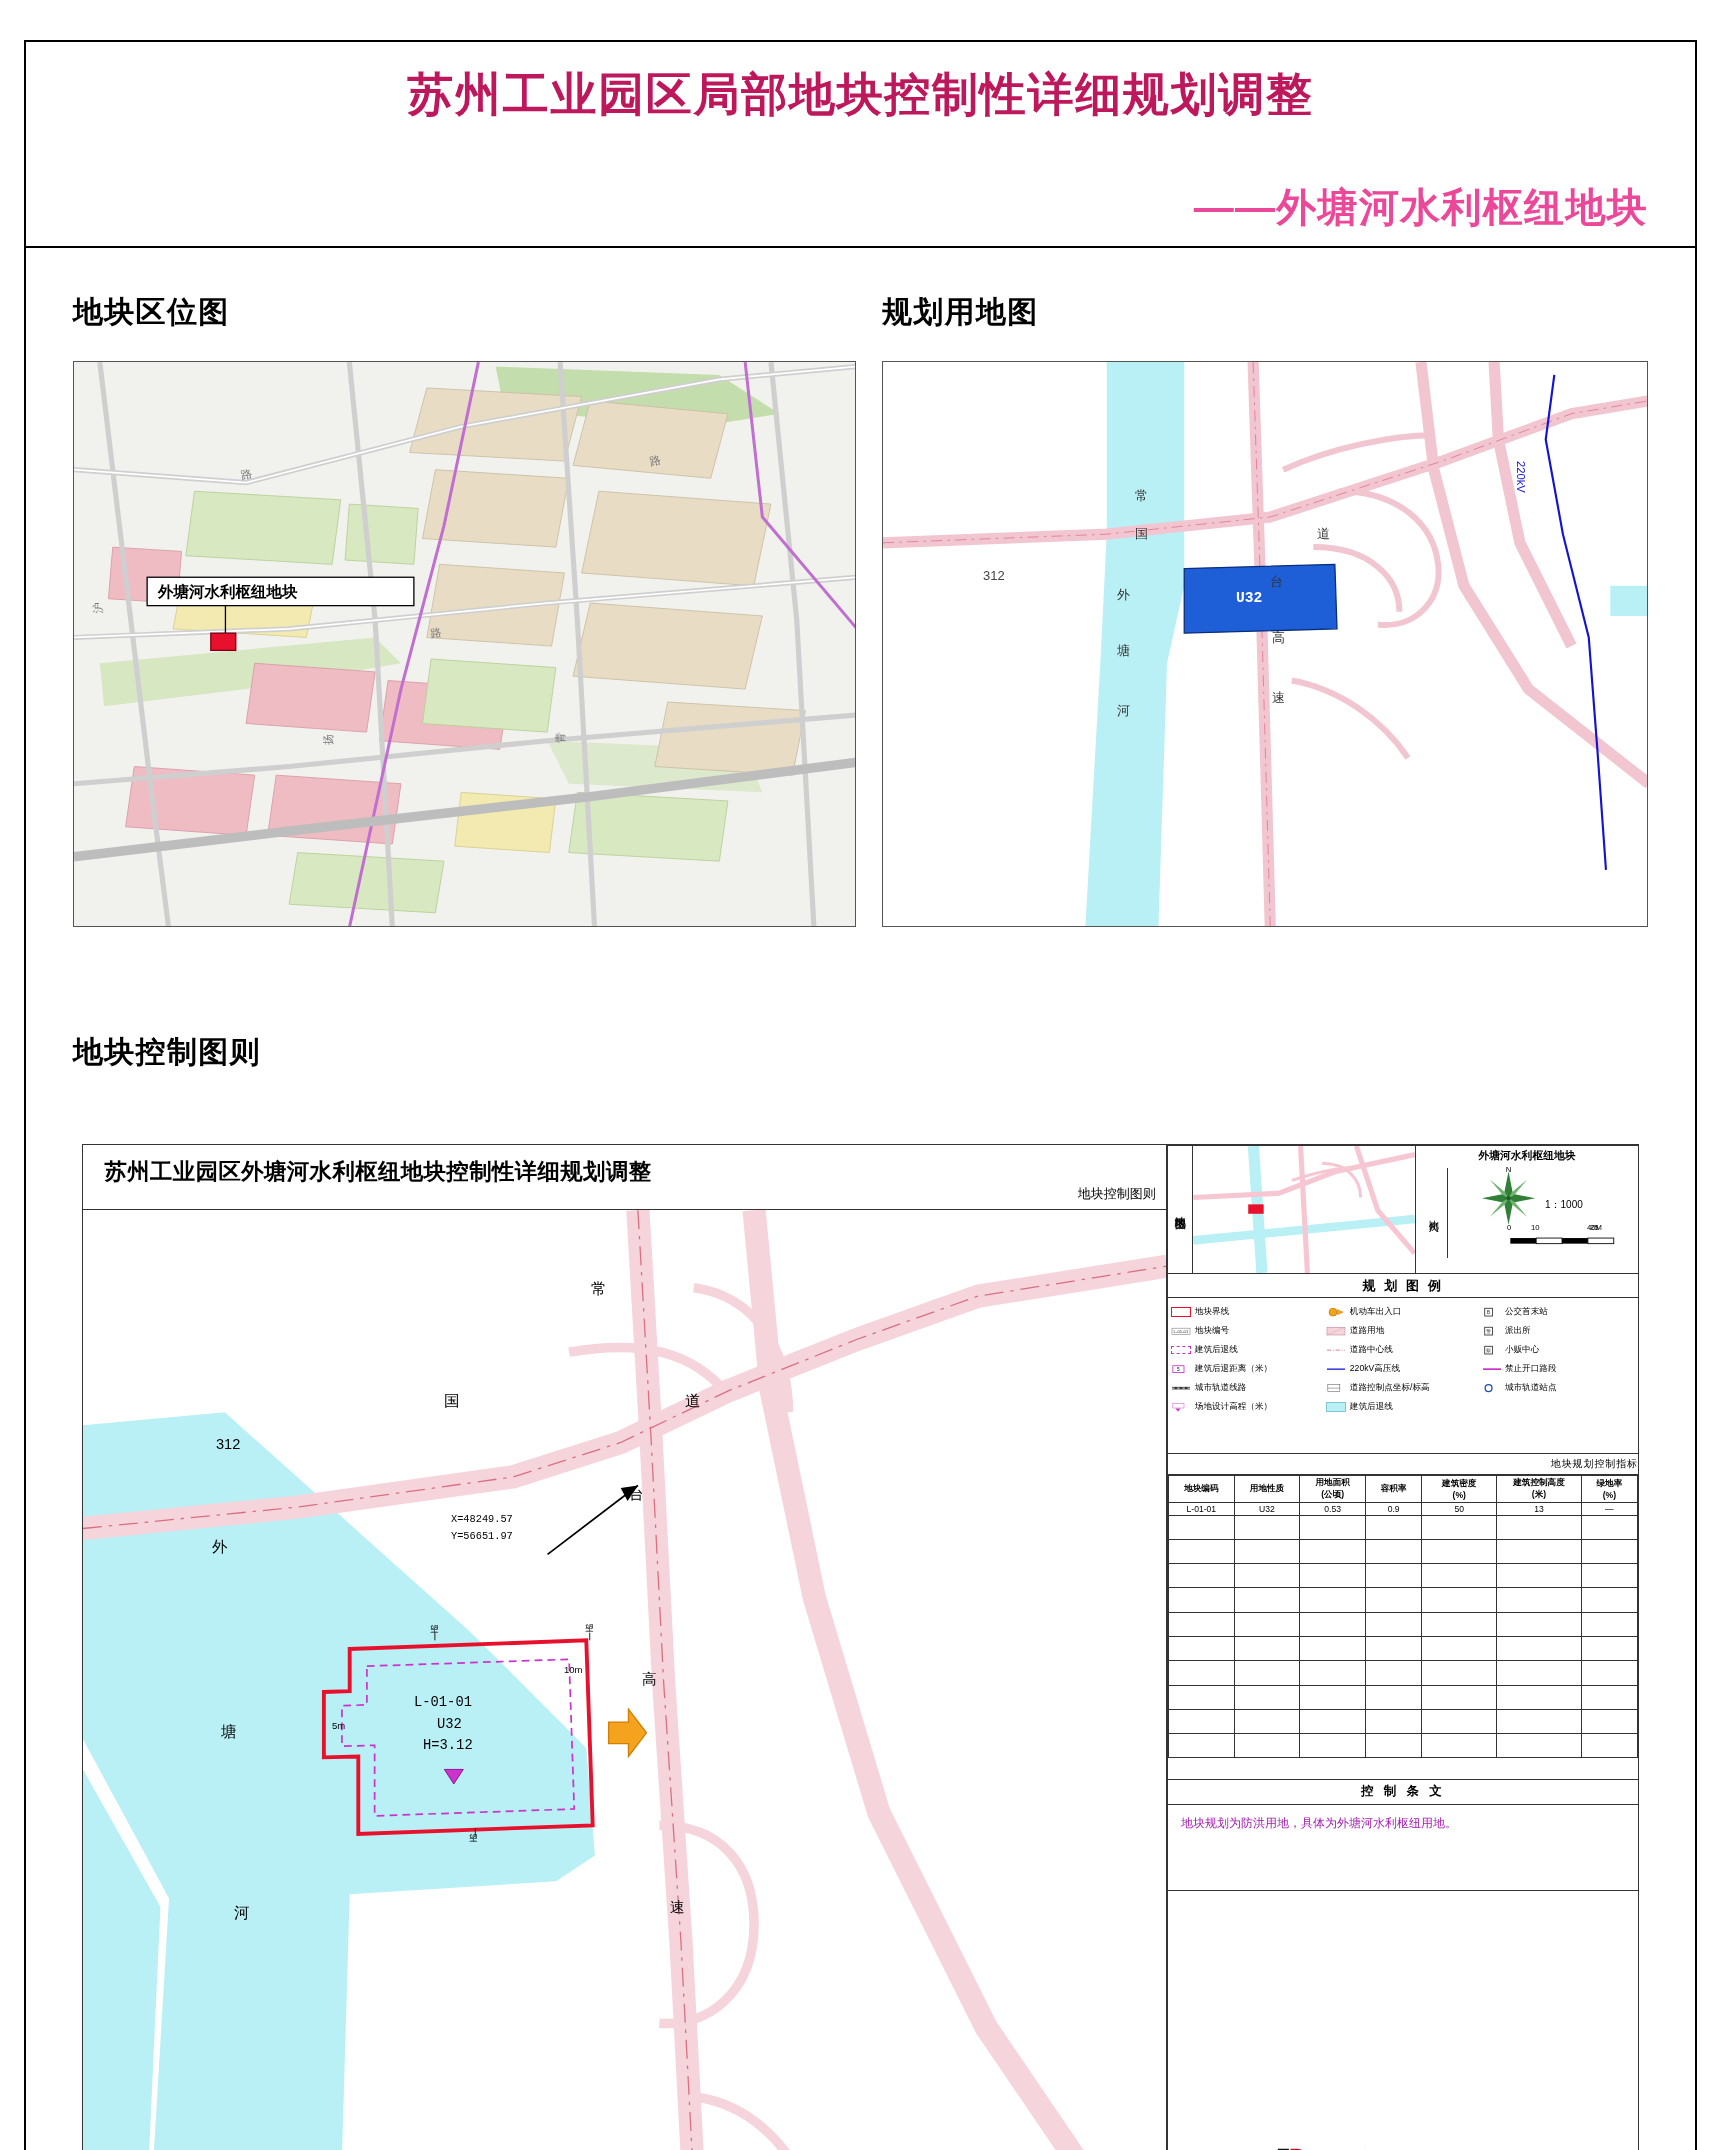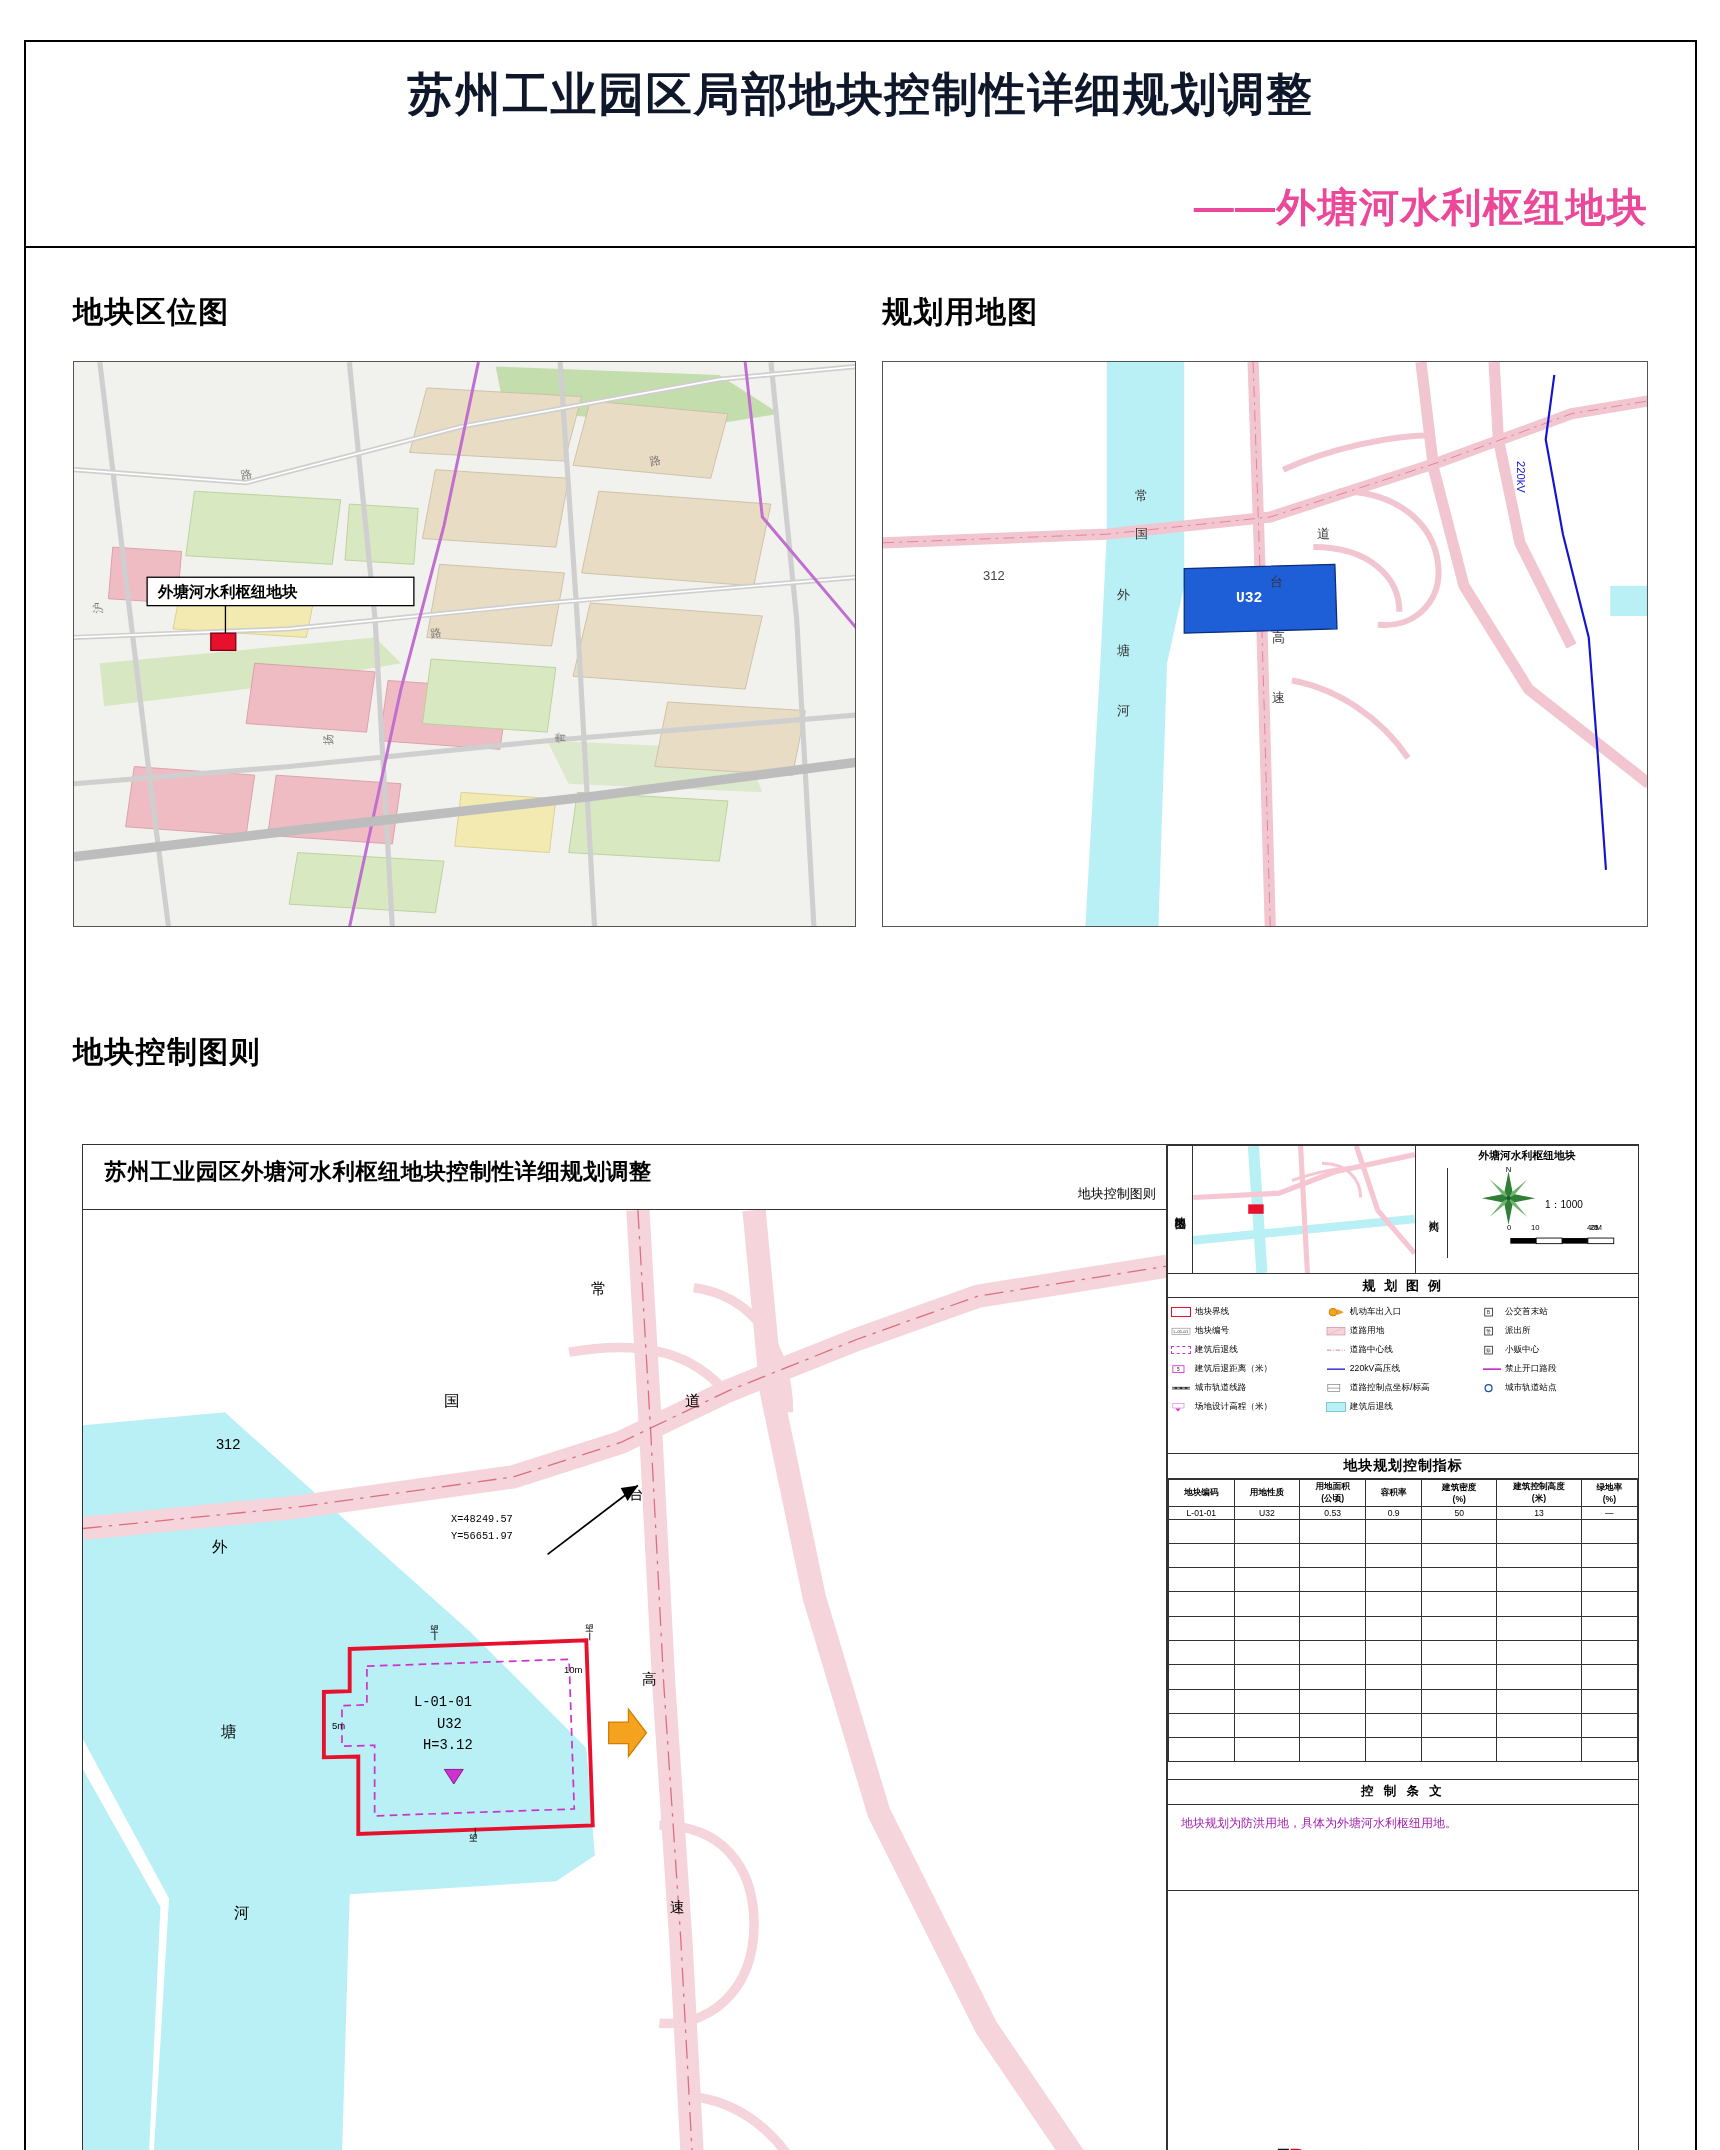--- a/index.html
+++ b/index.html
@@ -14,21 +14,21 @@
     position:absolute;left:24px;top:40px;width:1673px;height:2293px;
     border:2.6px solid #000;box-sizing:border-box;background:#fff;
   }
   
   .title-block{
     position:absolute;left:0;top:0;width:100%;height:206px;
     border-bottom:2.6px solid #000;box-sizing:border-box;
   }
   .title-line1{
     position:absolute;width:100%;top:21.5px;text-align:center;
-    font-size:46px;font-weight:bold;letter-spacing:1.7px;color:#0f172a;
+    font-size:46px;font-weight:bold;letter-spacing:1.7px;color:#be185d;
   }
   .title-line2{
     position:absolute;width:100%;top:138px;text-align:right;
     padding-right:47px;box-sizing:border-box;
     font-size:40px;font-weight:bold;letter-spacing:1.3px;color:#ec4899;
   }
   
   .sec-h{
     position:absolute;font-size:30px;font-weight:bold;color:#000;letter-spacing:1.3px;
   }
@@ -69,21 +69,21 @@
   .vlabel{
     writing-mode:vertical-rl;text-orientation:upright;
     font-size:11.2px;line-height:1.15;letter-spacing:0.9px;color:#000;
   }
   table.grid{border-collapse:collapse;width:100%;}
   table.grid td,table.grid th{border:0.4px solid #333;font-size:8.6px;text-align:center;color:#000;padding:0.9px 0.4px;}
   .legend-title{font-size:13px;font-weight:bold;text-align:center;letter-spacing:2.6px;padding:2.6px 0;border-bottom:0.9px solid #333;}
   .legend-grid{display:grid;grid-template-columns:1fr 1fr 1fr;gap:0px 2px;padding:4.3px 3.4px 2.6px 3.4px;}
   .legend-item{display:flex;align-items:center;font-size:8.6px;color:#000;height:19px;}
   .legend-sym{width:20px;height:10.3px;margin-right:3.4px;flex:0 0 20px;box-sizing:border-box;}
-  .idx-title{font-size:14px;font-weight:bold;text-align:center;padding:3px 0;border-bottom:0.9px solid #333;letter-spacing:0.9px;}
+  .idx-title{font-size:10px;font-weight:normal;text-align:right;padding:3px 0;border-bottom:0.9px solid #333;letter-spacing:0.9px;}
   .ctrl-title{font-size:12.5px;font-weight:bold;text-align:center;padding:3.4px 0;letter-spacing:3.4px;border-bottom:0.9px solid #333;}
   .ctrl-text{font-size:12px;padding:9.5px 13px;line-height:1.5;color:#a21caf;}
   .cs-footer-logo{position:absolute;left:108px;bottom:6.9px;width:353px;height:30px;}
   .cs-logo-cn{position:absolute;left:37px;top:1.7px;font-size:11.6px;font-weight:bold;color:#000;letter-spacing:0.4px;}
   .mono{font-family:"Liberation Mono","DejaVu Sans Mono",monospace;}
   .lbl{position:absolute;color:#000;}
 </style>
 </head>
 <body>
 

